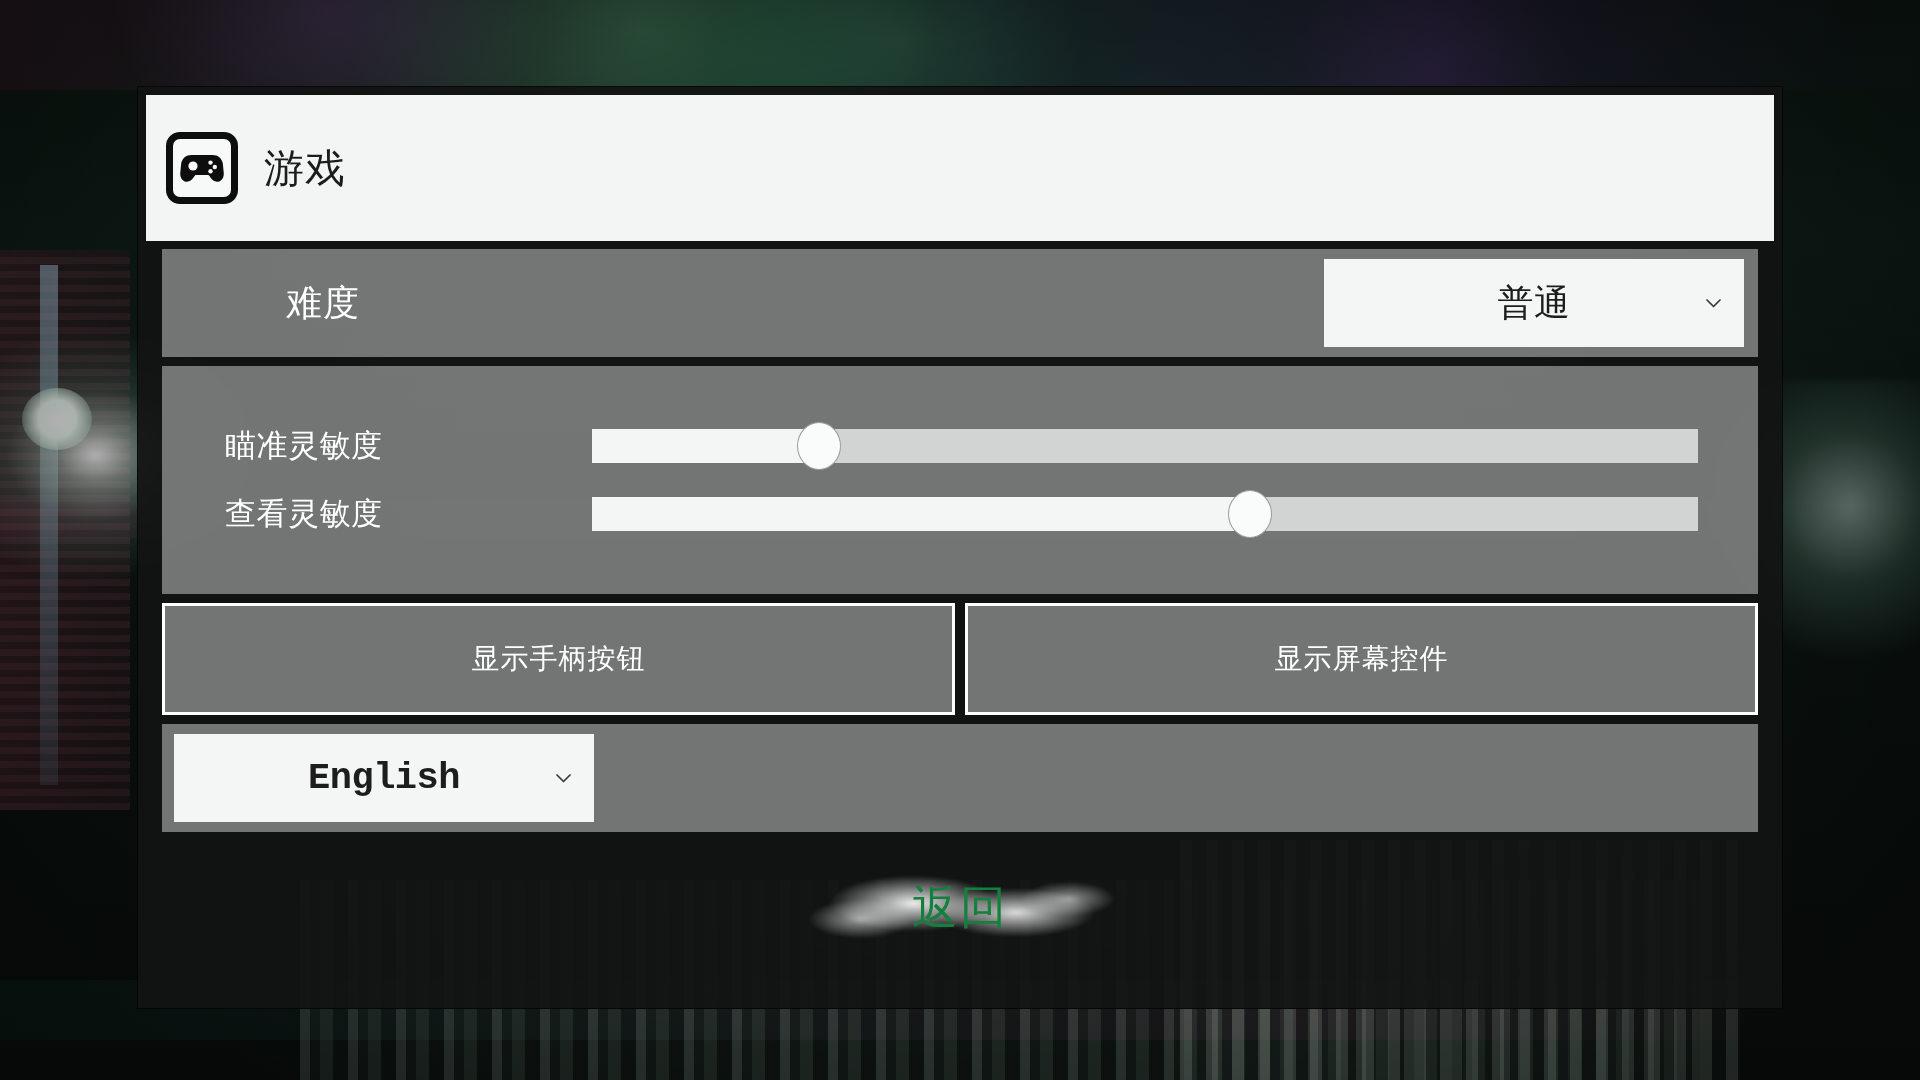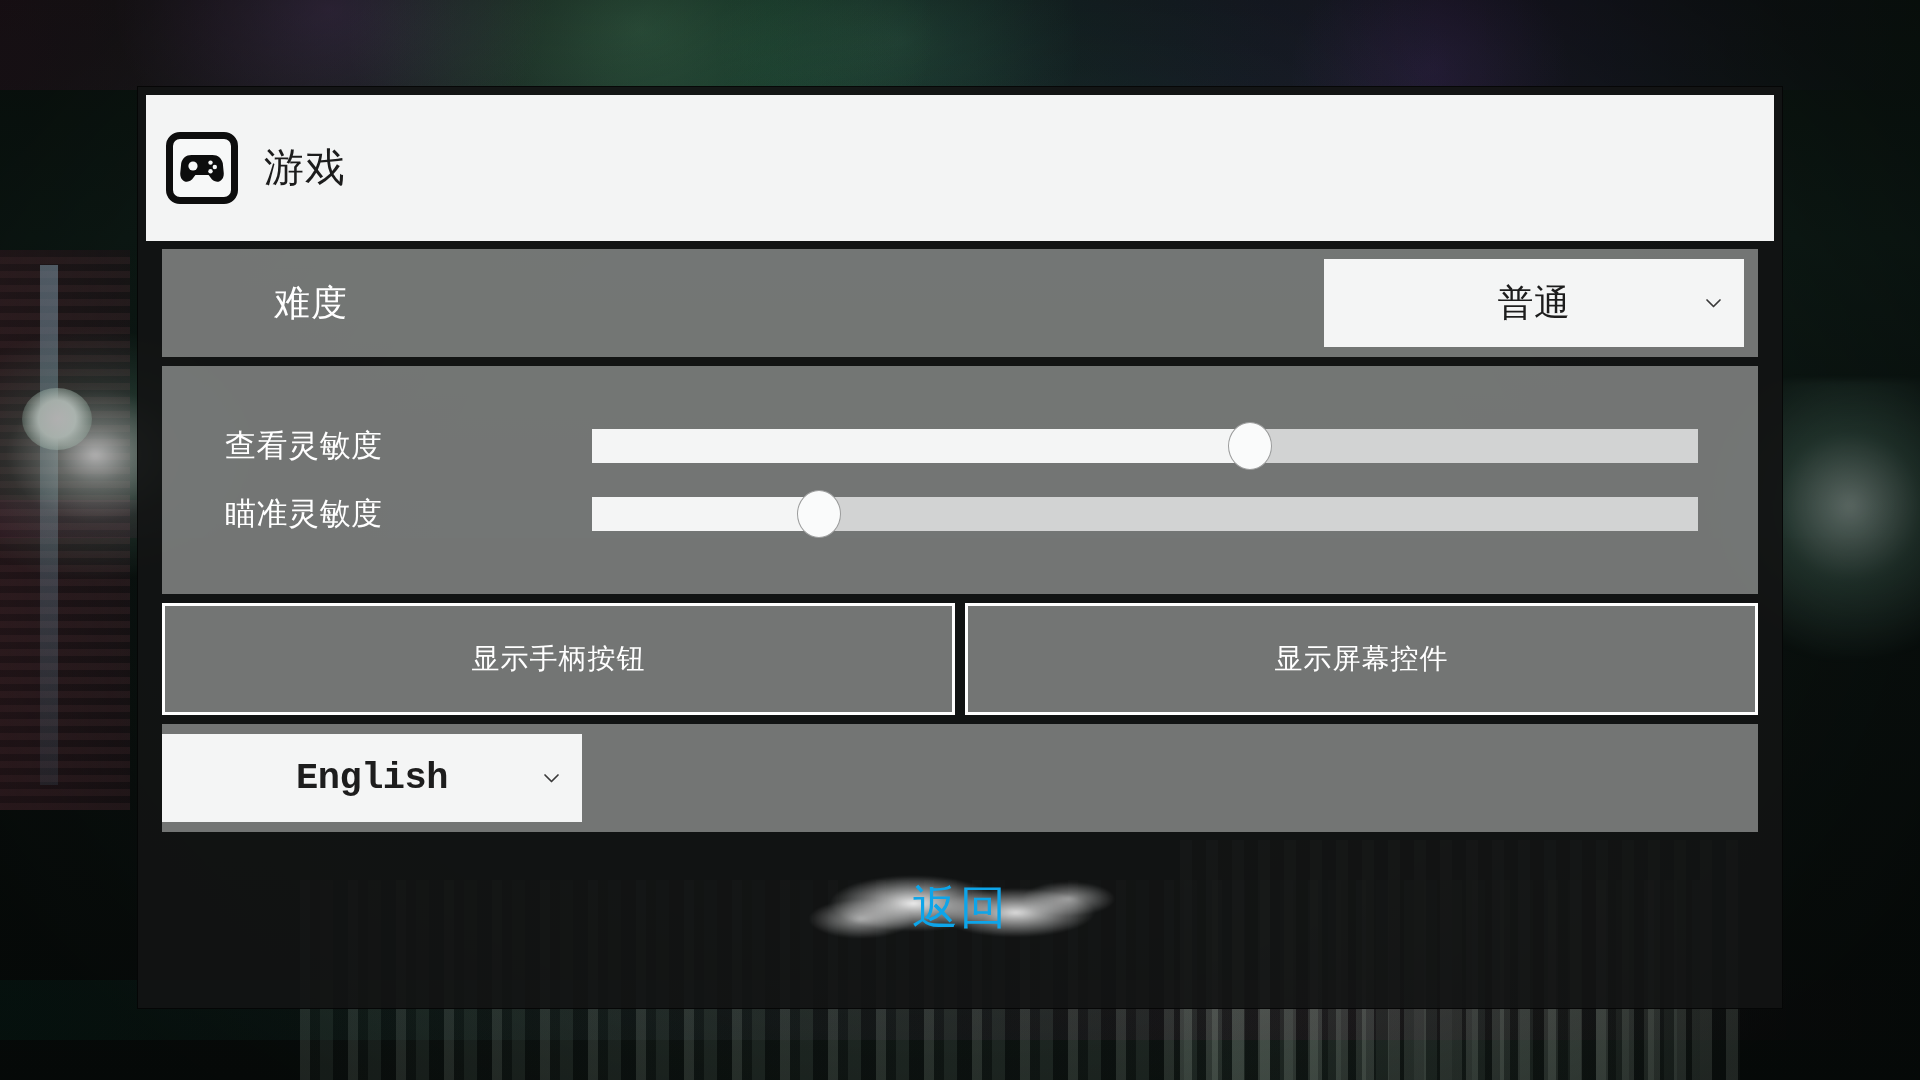--- a/index.html
+++ b/index.html
@@ -95,21 +95,20 @@
     display: flex; flex-direction: column;
     padding: 4px;
   }
 
   
   #tabs {
     display: flex;
     gap: 4px;
     height: 150px;
     padding: 4px 4px 0 4px;
-    font-family: Liberation Serif, serif;
   }
   .tab {
     flex: 1;
     background: #f3f4f4;
     display: flex;
     align-items: center;
     padding-left: 20px;
     gap: 26px;
     border: none;
     cursor: pointer;
@@ -141,21 +140,21 @@
 
   .row-gray {
     background: rgba(126,129,128,0.90);
     display: flex;
     align-items: center;
   }
 
   
   .select-row {
     height: 108px;
-    padding: 0 14px 0 0;
+    padding: 0 14px 0 12px;
     justify-content: space-between;
   }
   .select-row .row-label {
     font-size: 36px;
     color: #ffffff;
     padding-left: 112px;
     letter-spacing: 1px;
   }
   .select-box {
     position: relative;
@@ -256,21 +255,21 @@
     background:
       radial-gradient(ellipse 120px 40px at 35% 45%, rgba(255,255,255,0.92), rgba(255,255,255,0) 70%),
       radial-gradient(ellipse 110px 34px at 68% 55%, rgba(255,255,255,0.85), rgba(255,255,255,0) 72%),
       radial-gradient(ellipse 70px 26px at 18% 62%, rgba(255,255,255,0.6), rgba(255,255,255,0) 75%),
       radial-gradient(ellipse 60px 22px at 85% 40%, rgba(255,255,255,0.55), rgba(255,255,255,0) 78%);
     filter: blur(1px);
   }
   #back-label {
     position: relative;
     font-size: 46px;
-    color: #0ea5e9;
+    color: #15803d;
     letter-spacing: 2px;
     cursor: pointer;
   }
 </style>
 </head>
 <body>
 
 <div id="stage">
 
   <div id="bg"></div>
@@ -317,32 +316,32 @@
             <svg width="17" height="17" viewBox="0 0 17 17">
               <path d="M2 5.5 L8.5 12 L15 5.5" fill="none" stroke="#3a3a3a" stroke-width="1.7" stroke-linecap="round" stroke-linejoin="round"></path>
             </svg>
           </span>
         </div>
       </div>
 
       <div class="row-gray" id="slider-group">
 
         <div class="slider-row">
+          <span class="slider-label">瞄准灵敏度</span>
+          <div class="slider-track">
+            <div class="slider-fill" style="width:20.5%"></div>
+            <div class="slider-handle" style="left:20.5%"></div>
+          </div>
+        </div>
+
+        <div class="slider-row">
           <span class="slider-label">查看灵敏度</span>
           <div class="slider-track">
             <div class="slider-fill" style="width:59.5%"></div>
             <div class="slider-handle" style="left:59.5%"></div>
-          </div>
-        </div>
-
-        <div class="slider-row">
-          <span class="slider-label">瞄准灵敏度</span>
-          <div class="slider-track">
-            <div class="slider-fill" style="width:20.5%"></div>
-            <div class="slider-handle" style="left:20.5%"></div>
           </div>
         </div>
 
       </div>
 
       <div id="toggle-row">
         <button class="toggle-btn">显示手柄按钮</button>
         <button class="toggle-btn">显示屏幕控件</button>
       </div>
 

